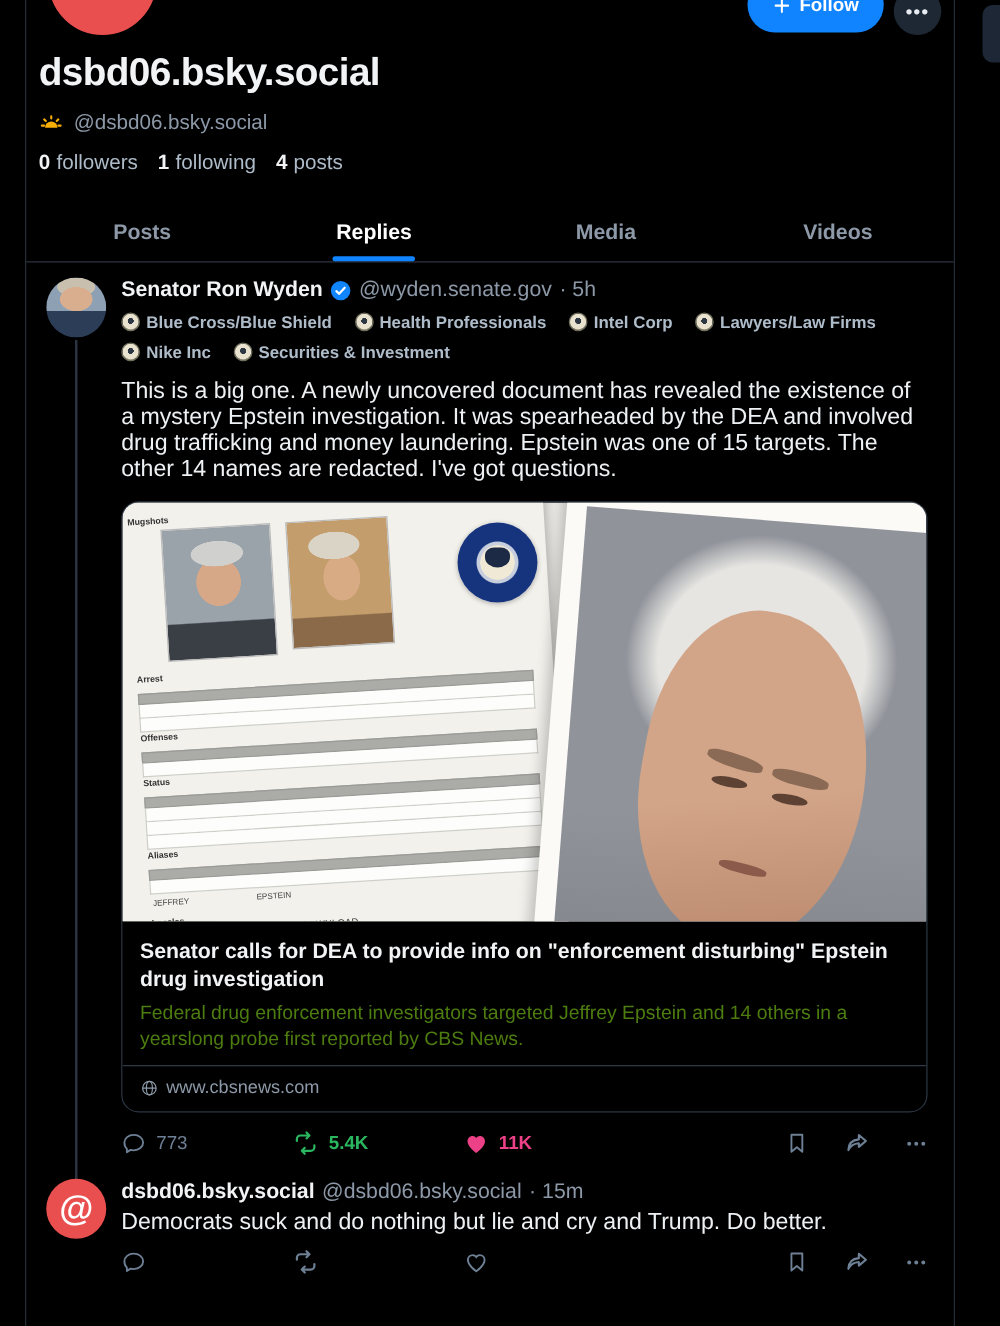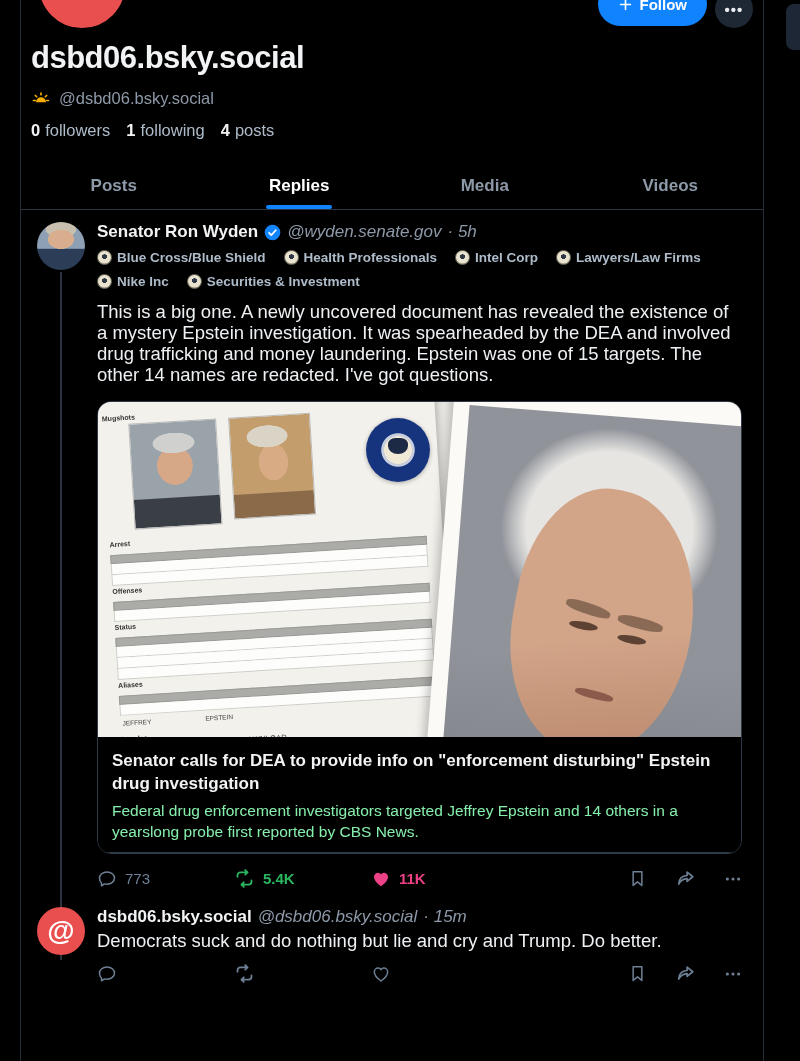--- a/index.html
+++ b/index.html
@@ -48,21 +48,21 @@
     background:
       radial-gradient(ellipse 46% 34% at 50% 36%, #d9ae8e 0 58%, transparent 60%),
       radial-gradient(ellipse 52% 26% at 50% 16%, #c8bfae 0 60%, transparent 62%),
       linear-gradient(180deg, #8ea0b4 0 55%, #2c3d57 56% 100%); }
   .avatar-coral { position:absolute; left:16px; top:10px; width:48px; height:48px;
     border-radius:50%; background:#e94f4e; color:#fff; display:flex; align-items:center;
     justify-content:center; font-size:28px; font-weight:bold; }
   .post-body { margin-left:60px; }
   .name-row { display:flex; align-items:center; gap:6px; font-size:17px; white-space:nowrap; }
   .name-row .author { font-weight:bold; color:#f1f3f5; }
-  .name-row .handle { color:#8d99a8;font-style:italic; }
+  .name-row .handle { color:#8d99a8; }
   .badges { margin-top:8px; display:flex; flex-wrap:wrap; column-gap:18px; row-gap:9px;
     max-width:640px; }
   .badge { display:flex; align-items:center; gap:5px; font-size:13.5px; font-weight:bold;
     color:#aebbc9; }
   .seal { width:15px; height:15px; border-radius:50%; flex:0 0 15px;
     background: radial-gradient(circle at 50% 44%, #2e3744 0 24%, #e9e2cf 26% 66%, #b3ac95 68% 100%);
     border:1px solid #6f6f5e; }
   .post-text { margin-top:12px; font-size:18.5px; line-height:21px; color:#eef1f4;
     max-width:645px; }
 
@@ -113,21 +113,21 @@
     border-radius:46% 54% 50% 50%; transform:rotate(6deg); }
   .brow { position:absolute; width:26%; height:4%; background:#8a6a54; border-radius:40%; }
   .b1 { left:28%; top:44%; transform:rotate(8deg); }
   .b2 { left:58%; top:46%; transform:rotate(4deg); }
   .eye { position:absolute; width:16%; height:3%; background:#5d4234; border-radius:50%; }
   .e1 { left:32%; top:51%; } .e2 { left:60%; top:53%; }
   .mouth { position:absolute; left:42%; top:76%; width:22%; height:3%;
     background:#8c5a4a; border-radius:40%; transform:rotate(4deg); }
   .card-text { background:#000; padding:12px 14px 0 14px; }
   .card-title { font-size:17px; font-weight:bold; line-height:23px; color:#f1f3f5; }
-  .card-desc { margin-top:5px; font-size:15.5px; line-height:21px; color:#86efac; }
+  .card-desc { margin-top:5px; font-size:15.5px; line-height:21px; color:#4d7c0f; }
   .card-divider { margin:10px -14px 0 -14px; border-top:1px solid #2e3947; }
   .card-domain { display:flex; align-items:center; gap:6px; padding:9px 0 11px 0;
     font-size:14.5px; color:#8d99a8; }
 
   
   .actions { margin:14px 0 0 60px; display:flex; align-items:center; max-width:645px;
     padding-bottom:8px; }
   .act { display:flex; align-items:center; gap:8px; font-size:15px; color:#6e8095;
     width:137px; cursor:pointer; }
   .act.green { color:#2bb760; font-weight:bold; }
@@ -293,20 +293,28 @@
                   <div class="mouth"></div>
                 </div>
 
               </div>
             </div>
           </div>
           <div class="card-text">
             <div class="card-title">Senator calls for DEA to provide info on "enforcement disturbing" Epstein drug investigation</div>
             <div class="card-desc">Federal drug enforcement investigators targeted Jeffrey Epstein and 14 others in a yearslong probe first reported by CBS News.</div>
             <div class="card-divider"></div>
+            <div class="card-domain">
+              <svg class="ic" width="15" height="15" viewBox="0 0 24 24" fill="none" stroke="#8d99a8" stroke-width="1.6">
+                  <circle cx="12" cy="12" r="8.6"></circle>
+                  <ellipse cx="12" cy="12" rx="3.9" ry="8.6"></ellipse>
+                  <path d="M3.4 12h17.2"></path>
+                </svg>
+              <span>www.cbsnews.com</span>
+            </div>
           </div>
         </div>
 
         <div class="actions" style="margin-left:0">
           <div class="act">
             <svg class="ic" width="20" height="20" viewBox="0 0 24 24" fill="none" stroke="currentColor" stroke-width="1.8" stroke-linejoin="round">
                 <path d="M12 3.5c5 0 9 3.3 9 7.4s-4 7.4-9 7.4c-1.1 0-2.1-.15-3.1-.44L5.4 20.2v-3.3C3.9 15.6 3 13.6 3 10.9c0-4.1 4-7.4 9-7.4z"></path>
               </svg>
             <span>773</span>
           </div>

